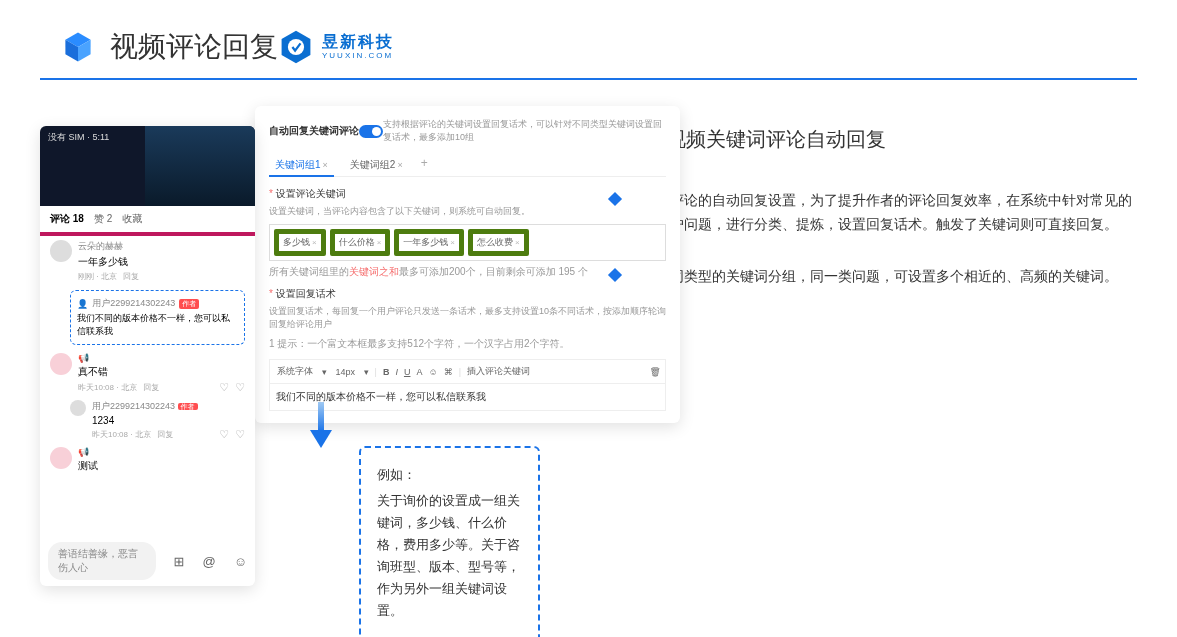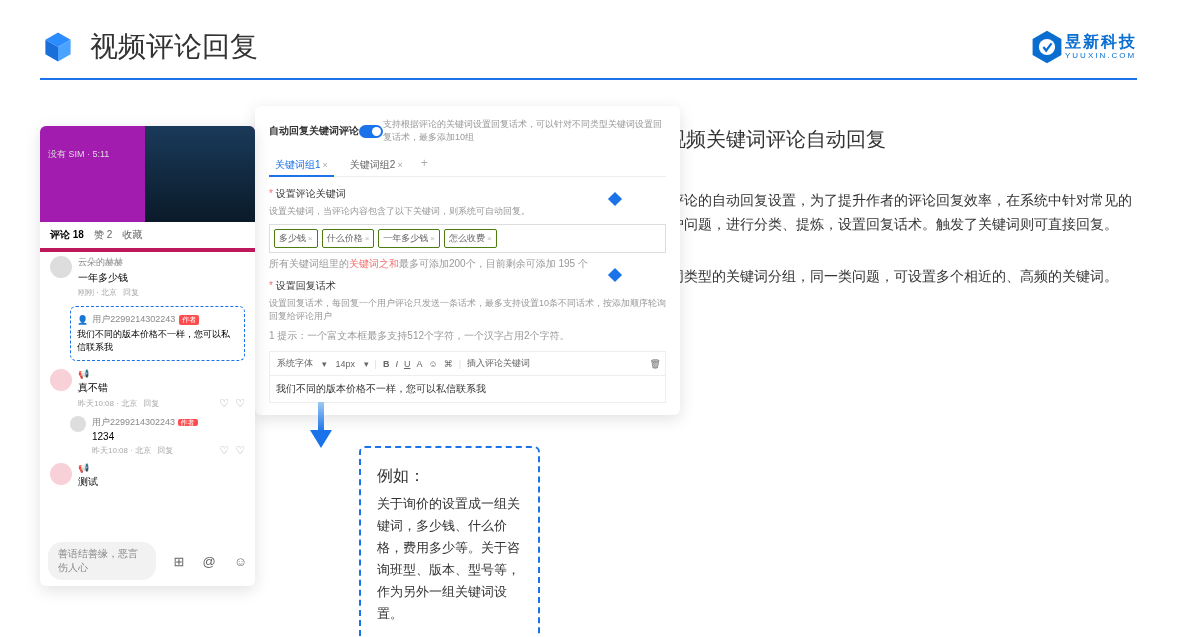--- a/index.html
+++ b/index.html
@@ -1,21 +1,21 @@
 <!DOCTYPE html>
 <html><head>
 <meta charset="utf-8">
 <style>
 *{margin:0;padding:0;box-sizing:border-box;font-family:"Microsoft YaHei","PingFang SC",sans-serif}
 body{width:1177px;height:637px;background:#fff;position:relative;overflow:hidden}
-.header{display:flex;align-items:center;justify-content:space-between;padding:28px 40px 12px 40px}
+.header{display:flex;align-items:center;padding:28px 40px 12px 60px}
 .title-group{display:flex;align-items:center;gap:14px}
 .cube-icon{width:36px;height:36px}
 .page-title{font-size:28px;font-weight:400;color:#333}
-.brand{display:flex;align-items:center;}
+.brand{display:flex;align-items:center;gap:8px}
 .brand-logo{width:36px;height:36px}
 .brand-text{display:flex;flex-direction:column;line-height:1}
 .brand-cn{font-size:16px;color:#0a6ed1;font-weight:700;letter-spacing:2px}
 .brand-en{font-size:8px;color:#0a6ed1;letter-spacing:2px;margin-top:2px}
 .hr{height:2px;background:#1a73e8;margin:0 40px}
 .content{display:flex;padding:26px 40px 0 40px;gap:30px}
 .left{position:relative;width:540px;height:500px}
 .panel{position:absolute;background:#fff;border-radius:6px;box-shadow:0 4px 16px rgba(0,0,0,.12)}
 .settings-panel{left:215px;top:0;width:425px;padding:12px 14px;font-size:10px;color:#333}
 .settings-row{display:flex;align-items:center;margin-bottom:10px}
@@ -24,34 +24,34 @@
 .tabs{display:flex;gap:10px;border-bottom:1px solid #eee;margin-bottom:10px}
 .tab{padding:4px 6px;font-size:10px;color:#666;position:relative}
 .tab.active{color:#1a73e8}
 .tab.active::after{content:"";position:absolute;bottom:-1px;left:0;right:0;height:2px;background:#1a73e8}
 .tab-close{font-size:9px;color:#aaa;margin-left:2px}
 .tab-add{color:#aaa;font-size:12px;padding:2px}
 .label{font-size:10px;color:#333;margin:6px 0 4px}
 .label::before{content:"* ";color:#f56c6c}
 .desc{font-size:9px;color:#999;margin-bottom:6px}
 .tag-box{border:1px solid #ddd;padding:4px;display:flex;flex-wrap:wrap;gap:4px;margin-bottom:4px}
-.tag{font-size:9px;padding:2px 4px;border:1px solid #4d7c0f;border-radius:2px;color:#666}
+.tag{font-size:9px;padding:2px 4px;border:5px solid #4d7c0f;border-radius:2px;color:#666}
 .tag-x{color:#bbb;margin-left:2px;font-size:8px}
 .red{color:#f56c6c}
 .hint{font-size:10px;color:#999;margin-bottom:8px}
 .toolbar{display:flex;align-items:center;gap:6px;border:1px solid #eee;border-bottom:none;padding:4px;font-size:9px;color:#666}
 .toolbar span,.toolbar svg{flex-shrink:0}
 .toolbar .tb-sel{padding:1px 3px}
 .toolbar .spacer{flex:1}
 .editor{border:1px solid #eee;padding:6px;font-size:10px;color:#333;min-height:24px}
 .arrow{position:absolute;left:270px;top:296px;width:22px;height:48px}
 .arrow-stem{position:absolute;left:8px;top:0;width:6px;height:30px;background:linear-gradient(#9fc9f3,#1a73e8)}
 .arrow-head{position:absolute;left:0;top:28px;width:0;height:0;border-left:11px solid transparent;border-right:11px solid transparent;border-top:18px solid #1a73e8}
 .phone-panel{left:0;top:20px;width:215px;height:460px;padding:0;overflow:hidden}
-.phone-top{background:#a21caf;color:#fff;height:96px;padding:22px 8px;font-size:9px;position:relative}
+.phone-top{background:#0f172a;color:#fff;height:80px;padding:5px 8px;font-size:9px;position:relative}
 .phone-status{font-size:9px;color:#ddd}
 .phone-img{position:absolute;right:0;top:0;bottom:0;width:110px;background:linear-gradient(180deg,#1a3a5a,#0a1a2a);display:flex;align-items:center;justify-content:center;font-size:10px;color:#e8a050;writing-mode:vertical-rl}
 .phone-tabs{display:flex;gap:10px;font-size:10px;padding:6px 10px;border-bottom:4px solid #be185d;color:#666}
 .phone-tabs .pt-active{color:#000;font-weight:600}
 .comment{padding:4px 10px;display:flex;gap:6px}
 .avatar{width:22px;height:22px;border-radius:50%;background:#ddd;flex-shrink:0}
 .avatar.pink{background:#f8d0d8}
 .c-body{flex:1;font-size:10px}
 .c-name{color:#888;font-size:9px}
 .c-text{color:#000;margin:2px 0}
@@ -59,21 +59,21 @@
 .heart{font-size:11px}
 .reply-bubble{margin:4px 10px 4px 30px;border:1px dashed #1a73e8;border-radius:6px;padding:6px;font-size:9px}
 .rb-head{display:flex;align-items:center;gap:4px;color:#888;font-size:9px;margin-bottom:2px}
 .badge{background:#ff4d4f;color:#fff;font-size:7px;padding:0 3px;border-radius:2px}
 .sub-comment{padding:2px 10px 2px 30px;display:flex;gap:6px}
 .sub-avatar{width:16px;height:16px;border-radius:50%;background:#ddd;flex-shrink:0}
 .input-bar{position:absolute;bottom:6px;left:8px;right:8px;display:flex;align-items:center;gap:18px}
 .input-field{flex:1;background:#f2f2f2;border-radius:14px;padding:5px 10px;font-size:10px;color:#888}
 .input-ico{font-size:13px;color:#666}
 .example-box{position:absolute;left:319px;top:340px;width:181px;border:2px dashed #1a73e8;border-radius:6px;padding:18px 16px}
-.ex-title{font-size:16px;color:#333;margin-bottom:6px}
+.ex-title{font-size:13px;color:#333;margin-bottom:6px}
 .ex-text{font-size:13px;color:#333;line-height:1.7}
 .right{flex:1;padding-top:20px}
 .section-title{display:flex;align-items:center;gap:10px;margin-bottom:36px}
 .chat-icon{width:26px;height:26px}
 .section-title h2{font-size:20px;font-weight:500;color:#333}
 .bullet{display:flex;gap:8px;margin-bottom:28px}
 .diamond{width:10px;height:10px;background:#1a73e8;transform:rotate(45deg);margin-top:5px;flex-shrink:0}
 .bullet p{font-size:14px;color:#333;line-height:1.7}
 </style>
 </head>

